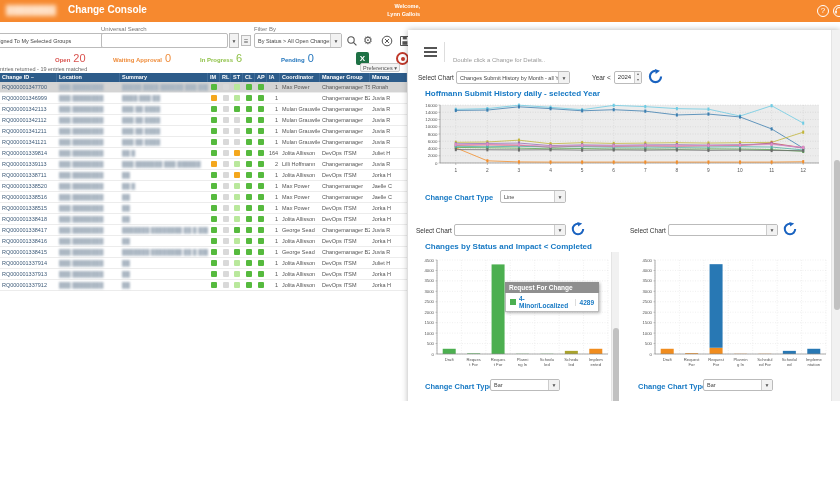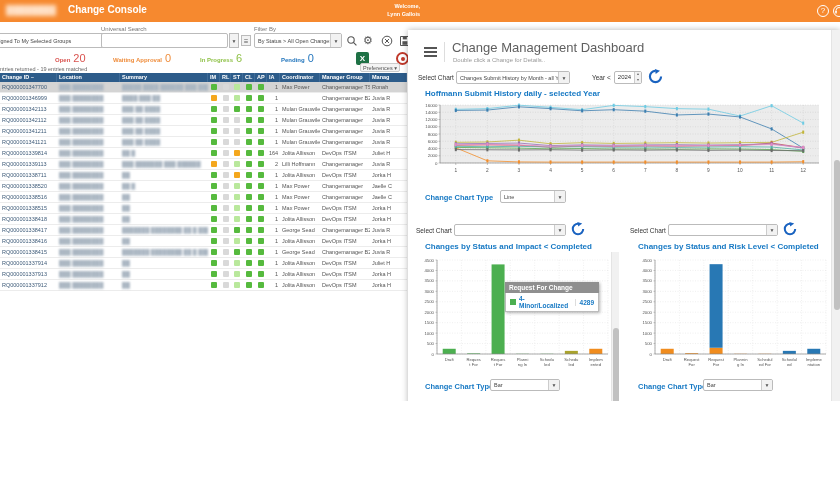--- a/index.html
+++ b/index.html
@@ -655,21 +655,20 @@
   <div class="abs tr-field-lbl" style="left:792px;">Change ID+</div>
   <input class="abs input tr-input" style="left: 792px; width: 52px;">
 
   <div class="abs dash">
     <div class="abs burger">
         <div></div>
         <div></div>
         <div></div>
       </div>
     <div class="abs dash-divider"></div>
-    <div class="abs dash-title">Change Management Dashboard</div>
     <div class="abs dash-sub">Double click a Change for Details..</div>
 
     <div class="abs sc-label" style="left:10px; top:44px;">Select Chart</div>
     <div class="abs select" style="left:48px; top:41px; width:114px; height:13px;">
       <span class="txt">Changes Submit History by Month - all Year</span>
         <span class="arr">▼</span>
     </div>
     <div class="abs sc-label" style="left:184px; top:44px;">Year &lt;</div>
     <div class="abs spinner" style="left:206px; top:41px; width:28px; height:13px;">
       <span class="val">2024</span>
@@ -989,21 +988,20 @@
     <div class="abs select" style="left:260px; top:194px; width:110px; height:12px;">
       <span class="txt"></span>
         <span class="arr">▼</span>
     </div>
     <div class="abs" style="left:375px; top:192px;">
       <svg width="14" height="14" viewBox="0 0 14 14">
           <path d="M7 1.8 A5.2 5.2 0 1 0 12.2 7" fill="none" stroke="#1a63c0" stroke-width="2"></path>
           <path d="M6.4 0 L11.2 1.6 L7.2 4.6 Z" fill="#1a63c0"></path>
         </svg>
     </div>
-    <div class="abs blue-h" style="left:230px; top:212px;">Changes by Status and Risk Level &lt; Completed</div>
     <div class="abs" id="barChart2" style="left:222px; top:224px;">
         <svg viewBox="0 0 200 136" width="200" height="136">
           <line x1="25" y1="100" x2="196" y2="100" stroke="#d8d8d8" stroke-width="0.4" stroke-dasharray="1,1.5"></line>
           <line x1="23.5" y1="100" x2="25" y2="100" stroke="#888" stroke-width="0.5"></line>
           <text x="22" y="101.6" font-size="4.3" fill="#555" text-anchor="end" font-family="Liberation Sans, sans-serif">0</text>
           <line x1="25" y1="89.55555555555556" x2="196" y2="89.55555555555556" stroke="#d8d8d8" stroke-width="0.4" stroke-dasharray="1,1.5"></line>
           <line x1="23.5" y1="89.55555555555556" x2="25" y2="89.55555555555556" stroke="#888" stroke-width="0.5"></line>
           <text x="22" y="91.15555555555555" font-size="4.3" fill="#555" text-anchor="end" font-family="Liberation Sans, sans-serif">500</text>
           <line x1="25" y1="79.11111111111111" x2="196" y2="79.11111111111111" stroke="#d8d8d8" stroke-width="0.4" stroke-dasharray="1,1.5"></line>
           <line x1="23.5" y1="79.11111111111111" x2="25" y2="79.11111111111111" stroke="#888" stroke-width="0.5"></line>

